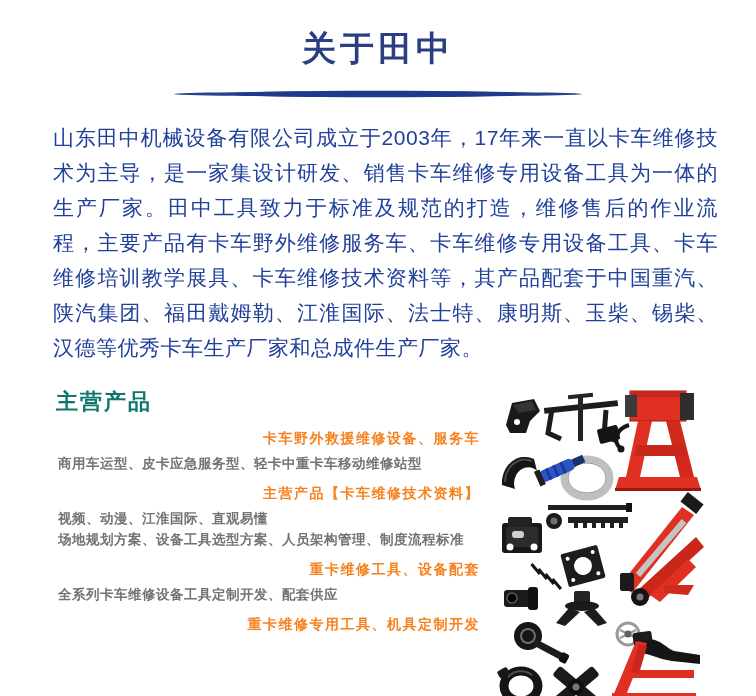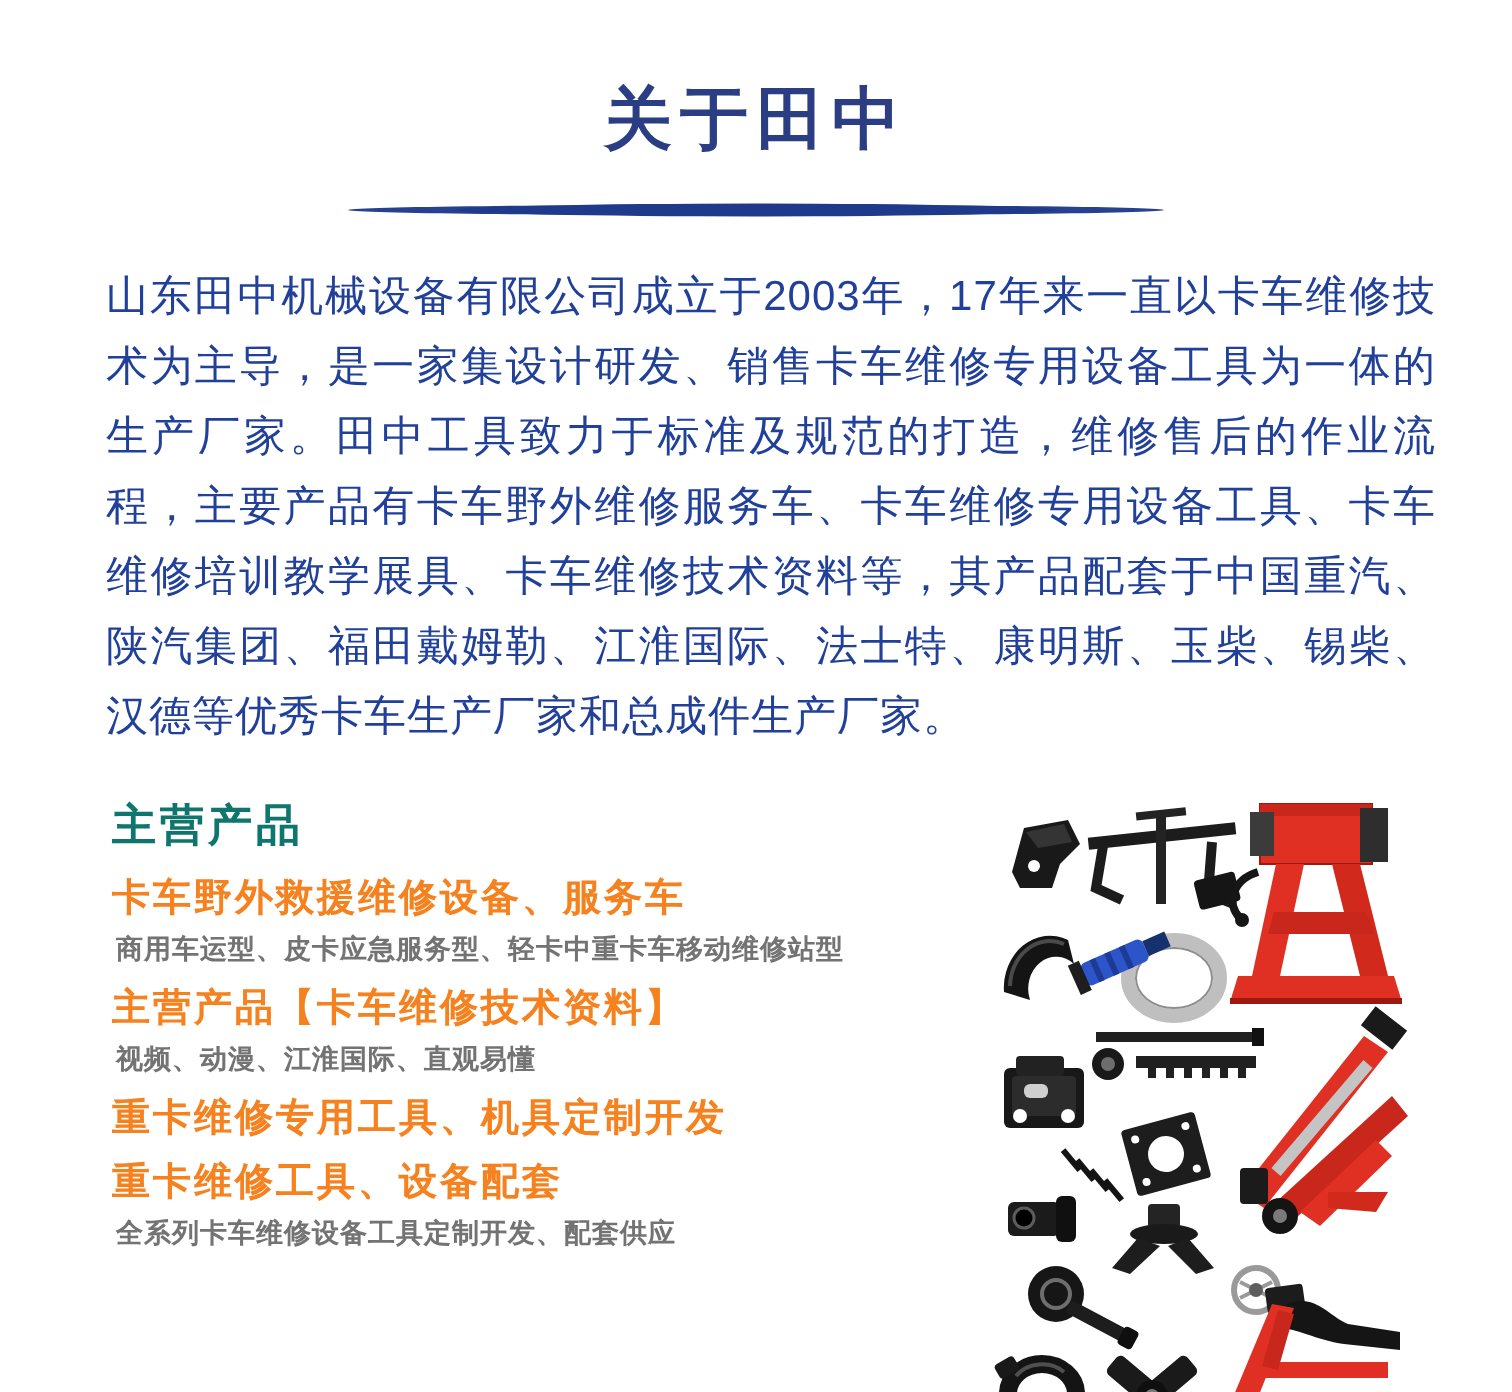--- a/index.html
+++ b/index.html
@@ -5,40 +5,40 @@
   * { margin: 0; padding: 0; box-sizing: border-box; }
   html, body { background: #ffffff; }
   body {
     width: 756px; height: 696px; overflow: hidden; position: relative;
     font-family: "Liberation Sans", "DejaVu Sans", sans-serif;
   }
   .page { width: 756px; height: 696px; background: #fff; position: relative; }
 
   .section-title {
     text-align: center; color: #2b3e83; font-size: 34px; font-weight: 700;
-    letter-spacing: 4px; padding-top: 37px;
+    letter-spacing: 4px; padding-top: 26px;
   }
   .title-divider { display: block; margin: 18px auto 0 auto; }
 
   .about-paragraph {
     margin: 22px 38px 0 53px; color: #21409a; font-size: 21px;
     line-height: 35px; text-align: justify; letter-spacing: 0.5px;
     font-weight: 500;
   }
 
   .products-row { display: flex; margin: 22px 0 0 56px; }
   .product-list { width: 424px; flex: 0 0 424px; }
   .products-heading {
     color: #0f766e; font-size: 22px; font-weight: 700; letter-spacing: 2px;
     margin-bottom: 10px;
   }
   .product-item { margin-bottom: 3px; }
   .item-title {
-    color: #f5821f; font-size: 19px; font-weight: 700; letter-spacing: 1.5px;
-    line-height: 23px; margin: 9px 0 5px 0;
+    color: #f5821f; font-size: 14px; font-weight: 700; letter-spacing: 1.5px;
+    line-height: 23px; margin: 9px 0 5px 0; text-align: right;
   }
   .item-desc {
     color: #737373; font-size: 13.5px; font-weight: 700; letter-spacing: 0.5px;
     line-height: 18px; margin-left: 2px;
   }
   .product-images { flex: 1; position: relative; }
   .product-images svg { position: absolute; top: 2px; left: 8px; }
 </style>
 </head>
 <body>
@@ -63,29 +63,30 @@
         <div class="item-title">卡车野外救援维修设备、服务车</div>
         <div class="item-desc">商用车运型、皮卡应急服务型、轻卡中重卡车移动维修站型</div>
       </div>
 
       <div class="product-item">
         <div class="item-title">主营产品【卡车维修技术资料】</div>
         <div class="item-desc">视频、动漫、江淮国际、直观易懂</div>
       </div>
 
       <div class="product-item">
-      </div>
-
-      <div class="product-item">
-        <div class="item-title">重卡维修专用工具、机具定制开发</div>
+        <div class="item-desc">场地规划方案、设备工具选型方案、人员架构管理、制度流程标准</div>
       </div>
 
       <div class="product-item">
         <div class="item-title">重卡维修工具、设备配套</div>
         <div class="item-desc">全系列卡车维修设备工具定制开发、配套供应</div>
+      </div>
+
+      <div class="product-item">
+        <div class="item-title">重卡维修专用工具、机具定制开发</div>
       </div>
 
     </div>
 
     <div class="product-images">
       <svg width="268" height="356" viewBox="0 0 268 356">
 
         <g>
           <polygon points="18,36 24,14 46,10 52,22 42,32 38,44 22,44" fill="#191919"></polygon>
           <polygon points="25,16 44,12 48,21 31,24" fill="#343434"></polygon>

